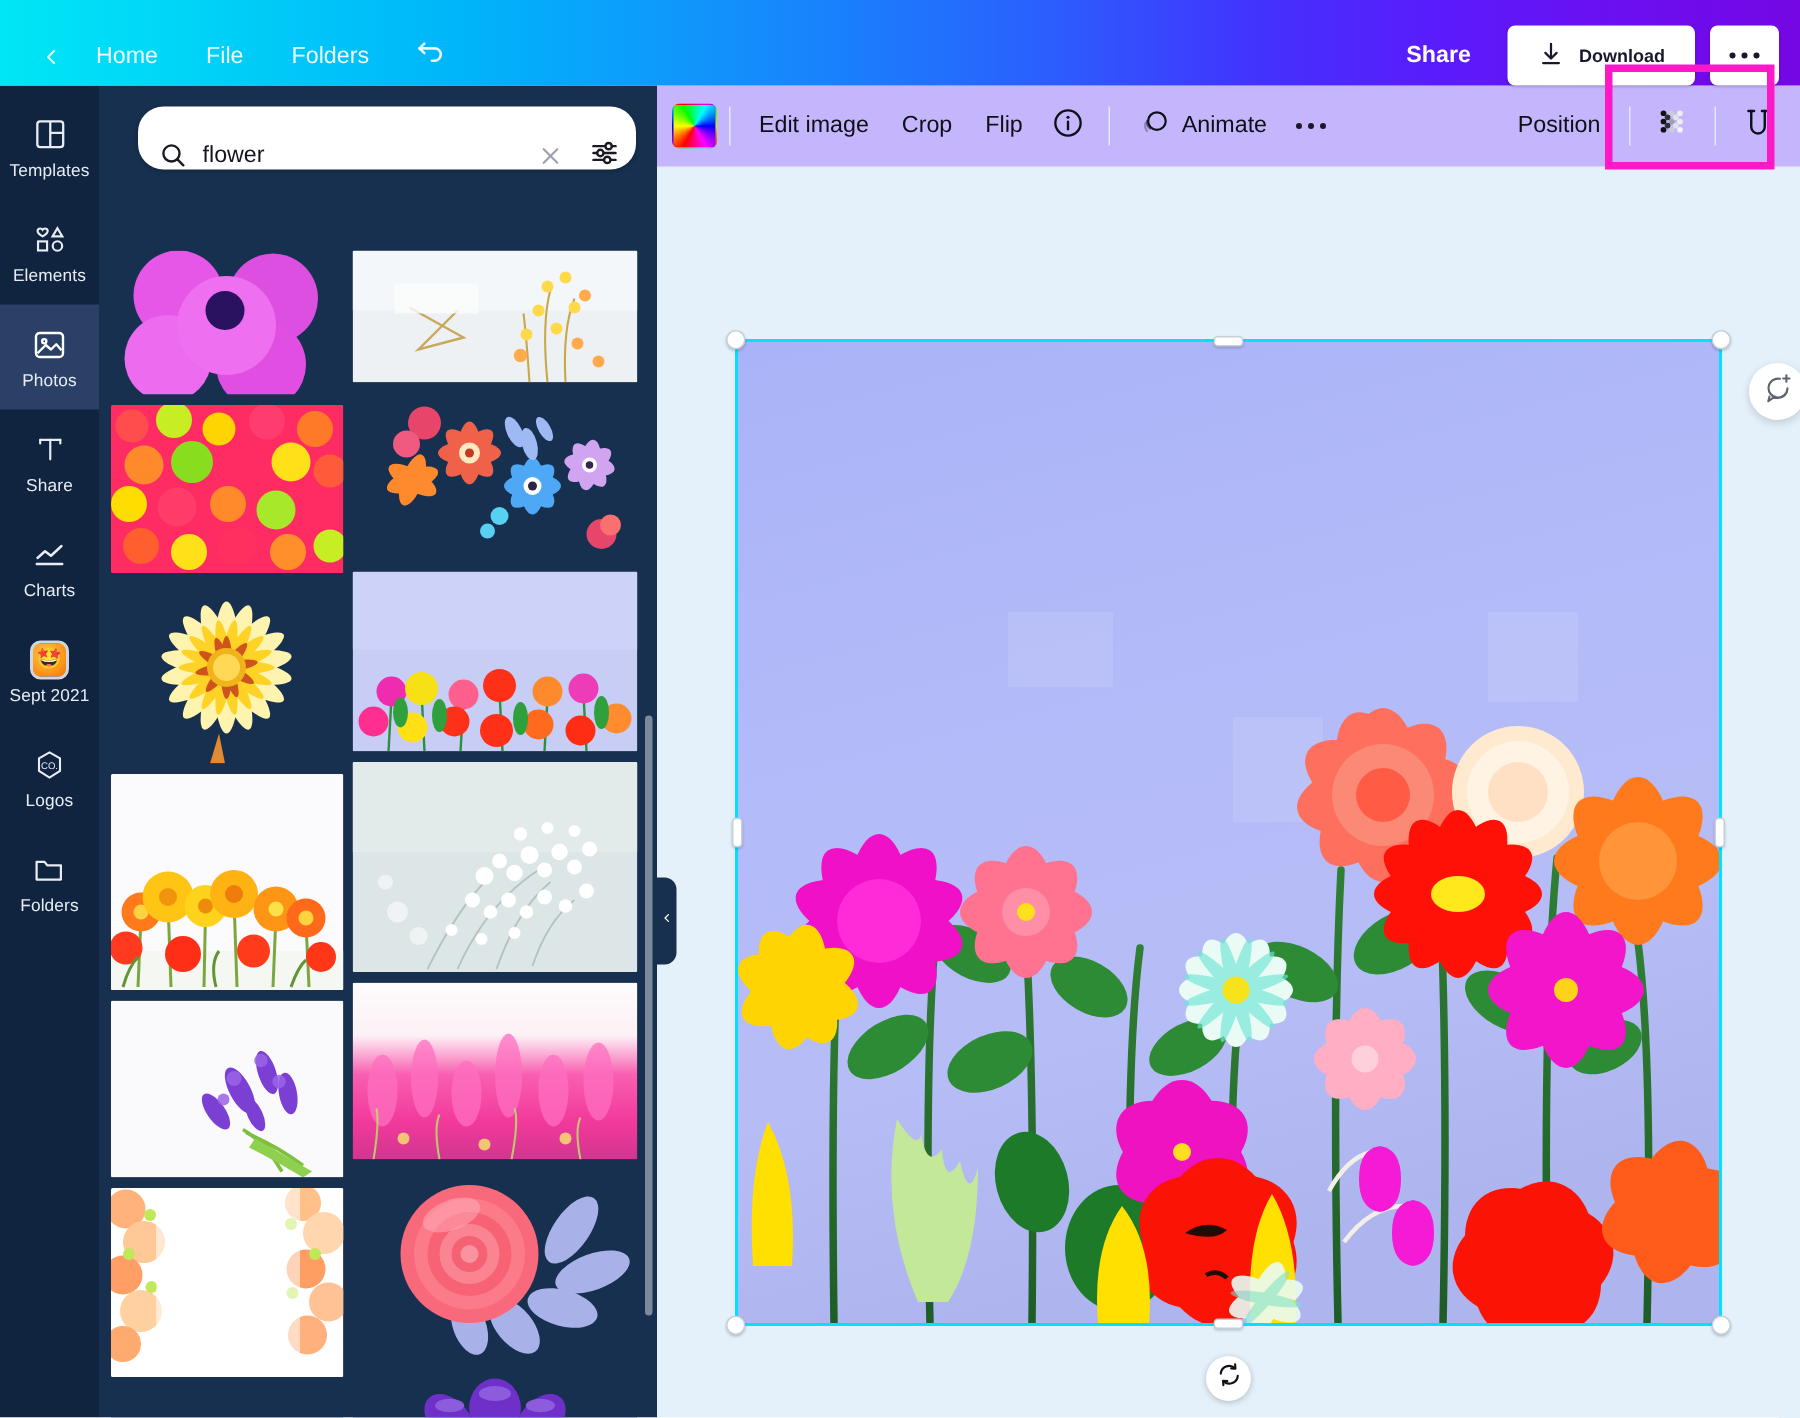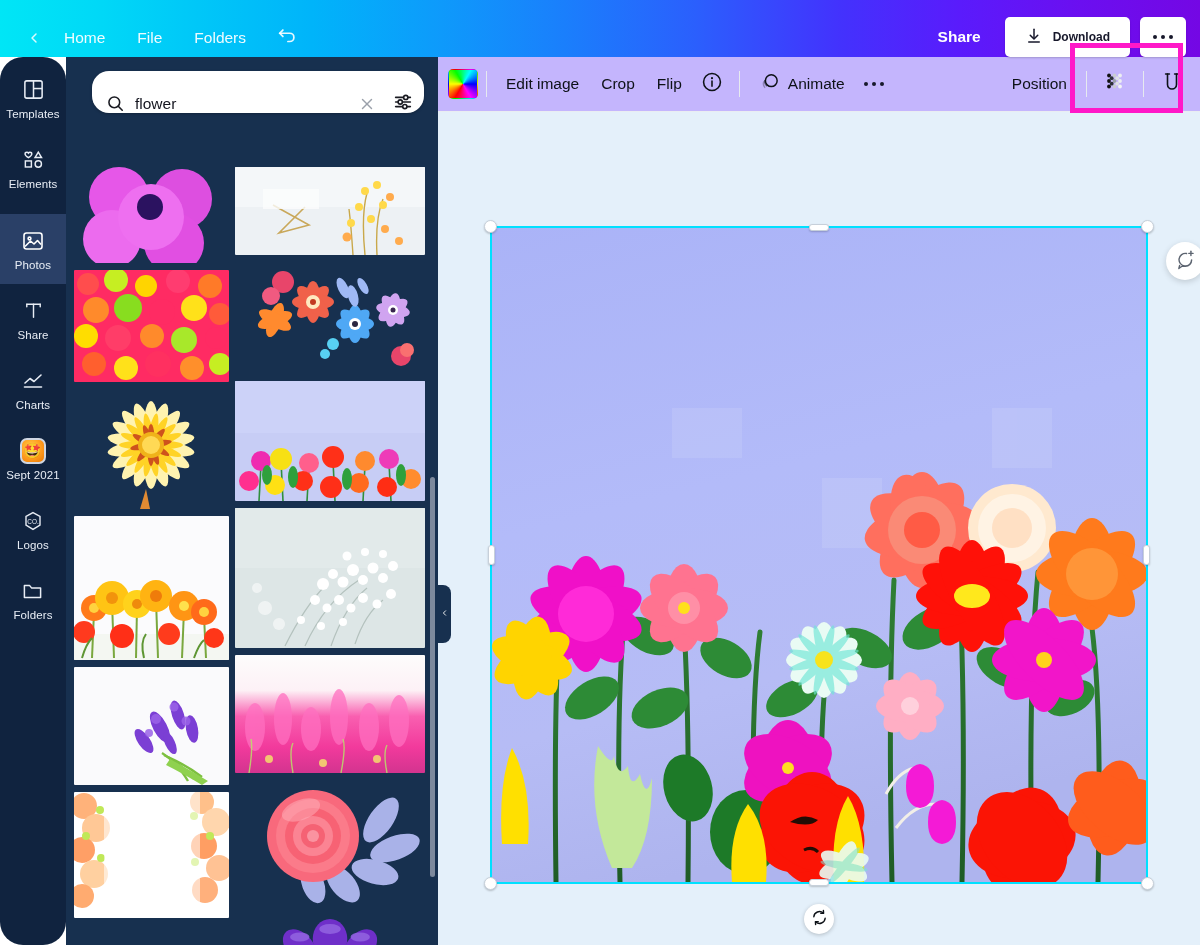--- a/index.html
+++ b/index.html
@@ -50,28 +50,27 @@
   .dots3 { display: flex; gap: 3.5px; }
   .dots3 i { width: 4.5px; height: 4.5px; border-radius: 50%; background: #17182b; display: block; }
 
   
   .rail {
     position: absolute; left: 0; top: 57px; width: 66px; height: 888px;
     background: #10233f;
     display: flex; flex-direction: column; align-items: center;
     padding-top: 6px;
     z-index: 30;
-    border-radius: 23px;
   }
   .rail-item {
     width: 66px; height: 70px;
     display: flex; flex-direction: column; align-items: center; justify-content: center;
     gap: 5px; cursor: pointer; color: #e8edf5; position: relative;
   }
-  .rail-item.active { background: #2a4067; margin-top: 11px; }
+  .rail-item.active { background: #2a4067; }
   .rail-item.active::after{
     content:''; position:absolute; right:0; top:0; width:0; height:0;
   }
   .rail-label { font-size: 11.5px; letter-spacing: .1px; }
   .rail-icon { width: 26px; height: 26px; display:flex; align-items:center; justify-content:center; }
   .rail-icon svg { display:block; }
   .emoji-icon {
     width: 26px; height: 26px; border-radius: 7px;
     background: radial-gradient(circle at 40% 35%, #ffd24a 0%, #ff9b1f 55%, #e87800 100%);
     border: 2px solid #cfd6e2;

